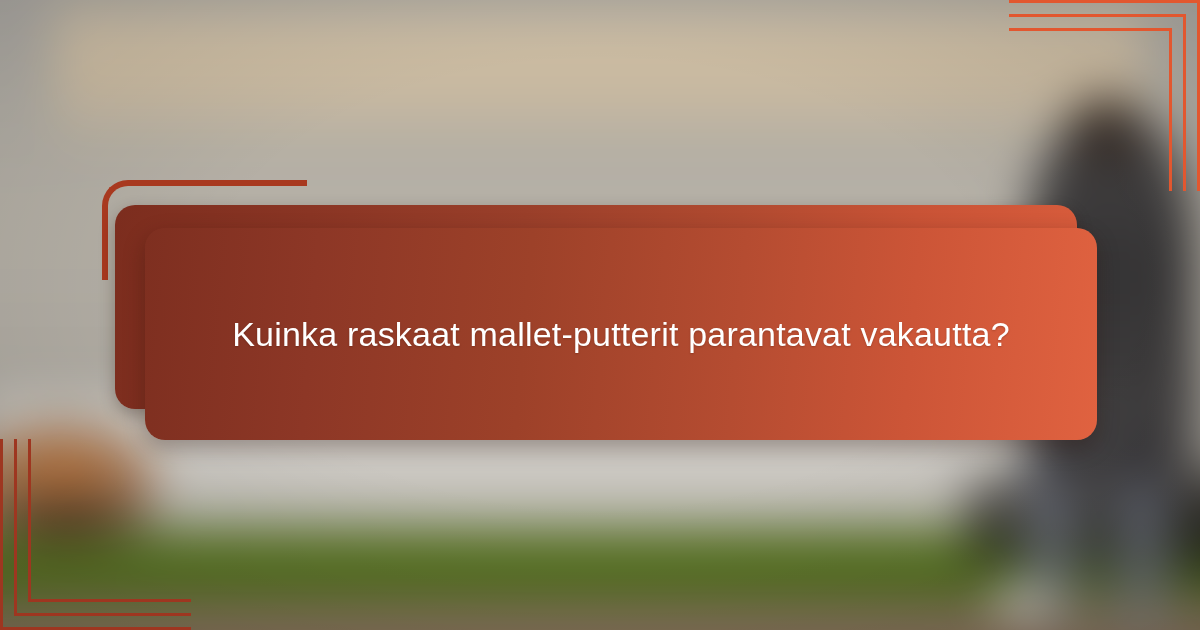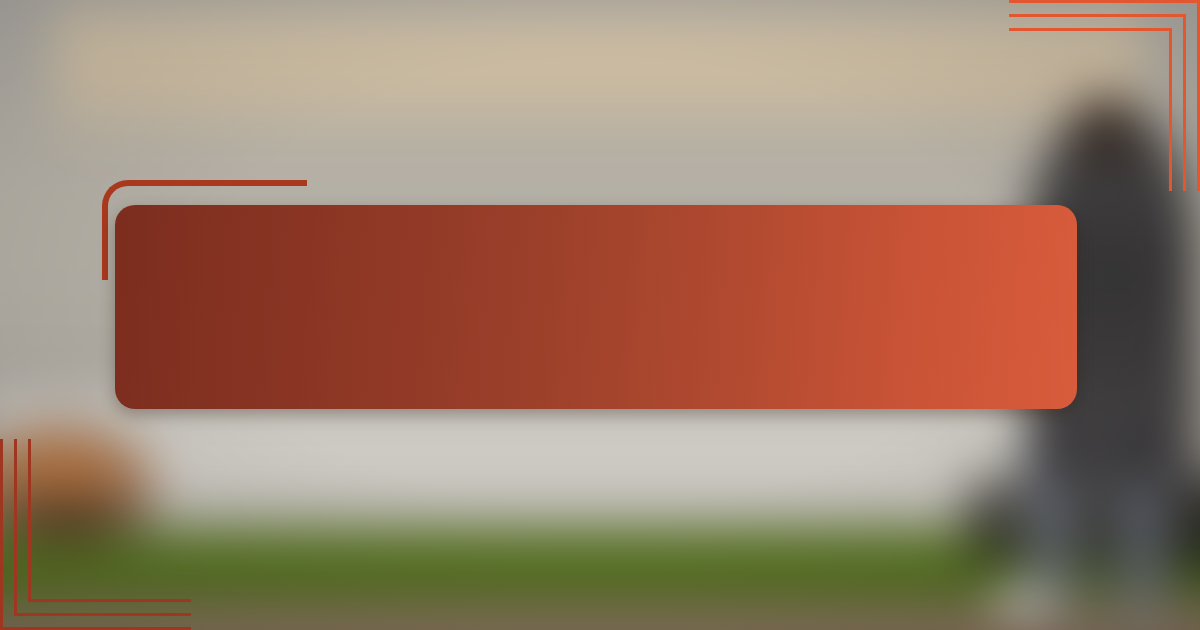--- a/index.html
+++ b/index.html
@@ -247,14 +247,17 @@
   <div class="corner corner-bl">
     <i></i>
     <i></i>
     <i></i>
   </div>
 
   <div class="card-outline"></div>
 
   <div class="card-back"></div>
 
+  <div class="card-front">
+    <h1 class="card-title">Kuinka raskaat mallet-putterit parantavat vakautta?</h1>
+  </div>
 
 </div>
 
 </body></html>

